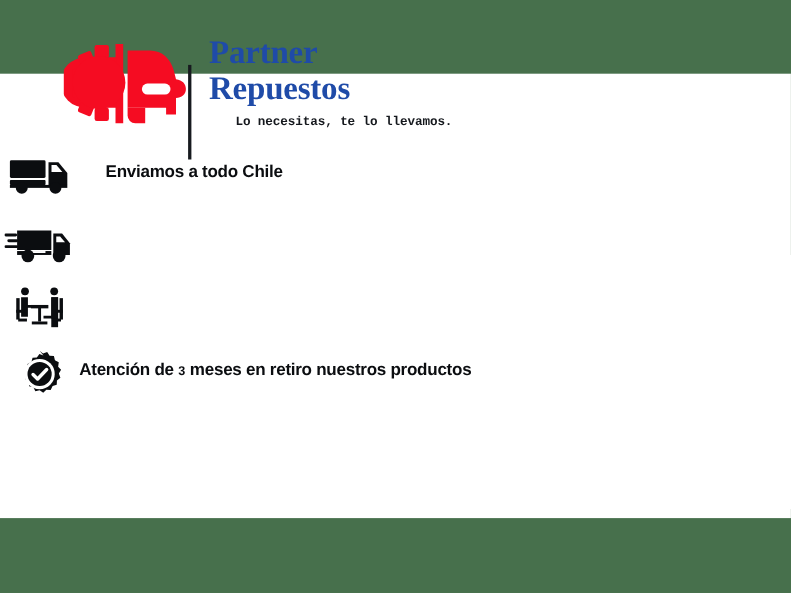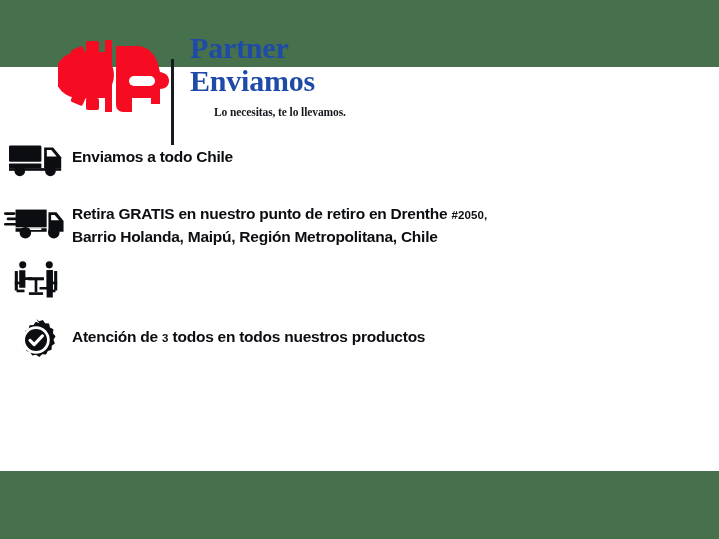--- a/index.html
+++ b/index.html
@@ -60,21 +60,21 @@
     font-family: "Liberation Serif", serif;
     font-weight: bold;
     font-size: 30px;
     line-height: 33px;
     color: #1f4ba8;
     letter-spacing: -0.2px;
     white-space: nowrap;
   }
   .brand-tagline {
     margin-top: 8px;
-    font-family: Liberation Serif, serif;
+    font-family: Liberation Mono, monospace;
     font-weight: bold;
     font-size: 11.5px;
     line-height: 14px;
     color: #15181d;
     letter-spacing: -0.1px;
     white-space: nowrap;
     padding-left: 24px;
   }
   
   .features {
@@ -107,21 +107,21 @@
     color: #0b0d10;
     letter-spacing: -0.25px;
     padding-top: 6px;
     padding-right: 20px;
   }
   .feature-text .small {
     font-size: 11.5px;
     letter-spacing: 0.1px;
   }
   
-  .row-ship   { margin-top: 0px;  margin-bottom: 16px; }
+  .row-ship   { margin-top: 0px;  margin-bottom: 16px; gap: 24px; }
   .row-pickup { margin-bottom: 10px; }
   .row-care   { margin-bottom: 12px; }
   .row-warranty { margin-bottom: 0px; }
 
   .row-pickup .feature-text { padding-top: 1px; }
   .row-care .feature-text { padding-top: 8px; }
   .row-warranty .feature-text { padding-top: 10px; }
 
   svg { display: block; }
 </style>
@@ -156,21 +156,21 @@
 
           <path d="M76 50 h16 a5 5 0 0 1 0 10 h-16 a5 5 0 0 1 0 -10 Z" fill="#ffffff"></path>
         </g>
       </svg>
     </div>
 
     <div class="brand-divider"></div>
 
     <div class="brand-text">
       <div class="brand-line">Partner</div>
-      <div class="brand-line">Enviamos</div>
+      <div class="brand-line">Repuestos</div>
       <div class="brand-tagline">Lo necesitas, te lo llevamos.</div>
     </div>
   </div>
 
   <div class="features">
 
     <div class="feature-row row-ship">
       <div class="feature-icon">
         <svg viewBox="0 0 64 40" width="58" height="36" aria-hidden="true">
           <g fill="#0b0d10">
@@ -200,24 +200,20 @@
             <rect x="13" y="27" width="35" height="4"></rect>
 
             <path d="M50 9 h9 l8 10 v12 h-17 Z"></path>
             <path d="M53 12 h4 l5 6 h-9 Z" fill="#ffffff"></path>
             <rect x="22" y="27" width="20" height="2" fill="#ffffff"></rect>
           </g>
           <circle cx="24" cy="32" r="6.5" fill="#0b0d10"></circle>
           <circle cx="56" cy="32" r="6.5" fill="#0b0d10"></circle>
         </svg>
       </div>
-      <div class="feature-text">
-        <span>Retira GRATIS en nuestro punto de retiro en Drenthe </span><span class="small">#2050,</span><br>
-        <span>Barrio Holanda, Maipú, Región Metropolitana, Chile</span>
-      </div>
     </div>
 
     <div class="feature-row row-care">
       <div class="feature-icon">
         <svg viewBox="0 0 52 42" width="46" height="38" aria-hidden="true">
           <g fill="#0b0d10">
 
             <circle cx="11" cy="5" r="4"></circle>
             <circle cx="41" cy="5" r="4"></circle>
 
@@ -249,18 +245,18 @@
 
             <path d="M24 1
                      l3.4 2.6 l4.1 -1.4 l2.4 3.6 l4.3 0.3 l1 4.2 l3.8 2.1 l-0.6 4.3 l2.9 3.2 l-2.2 3.7 l1.5 4.1 l-3.4 2.7 l-0.2 4.3 l-4.1 1.3 l-1.9 3.9 l-4.3 -0.4 l-3.1 3 l-3.6 -2.4 l-4.2 0.9 l-2 -3.8 l-4.2 -1.1 l-0.1 -4.3 l-3.5 -2.5 l1.6 -4 l-2.1 -3.8 l3 -3.1 l-0.5 -4.3 l3.9 -2 l1.1 -4.2 l4.3 -0.2 l2.5 -3.5 l4 1.5 Z"></path>
           </g>
           <circle cx="24" cy="24" r="15" fill="#ffffff"></circle>
           <circle cx="24" cy="24" r="12" fill="#0b0d10"></circle>
           <path d="M17.5 24.5 l4.5 4.5 l9 -9.5" stroke="#ffffff" stroke-width="3.4" fill="none" stroke-linecap="round" stroke-linejoin="round"></path>
         </svg>
       </div>
       <div class="feature-text">
-        <span>Atención de </span><span class="small">3</span><span> todos en todos nuestros productos</span>
+        <span>Atención de </span><span class="small">3</span><span> meses en retiro nuestros productos</span>
       </div>
     </div>
 
   </div>
 </div>
 
 </body></html>

